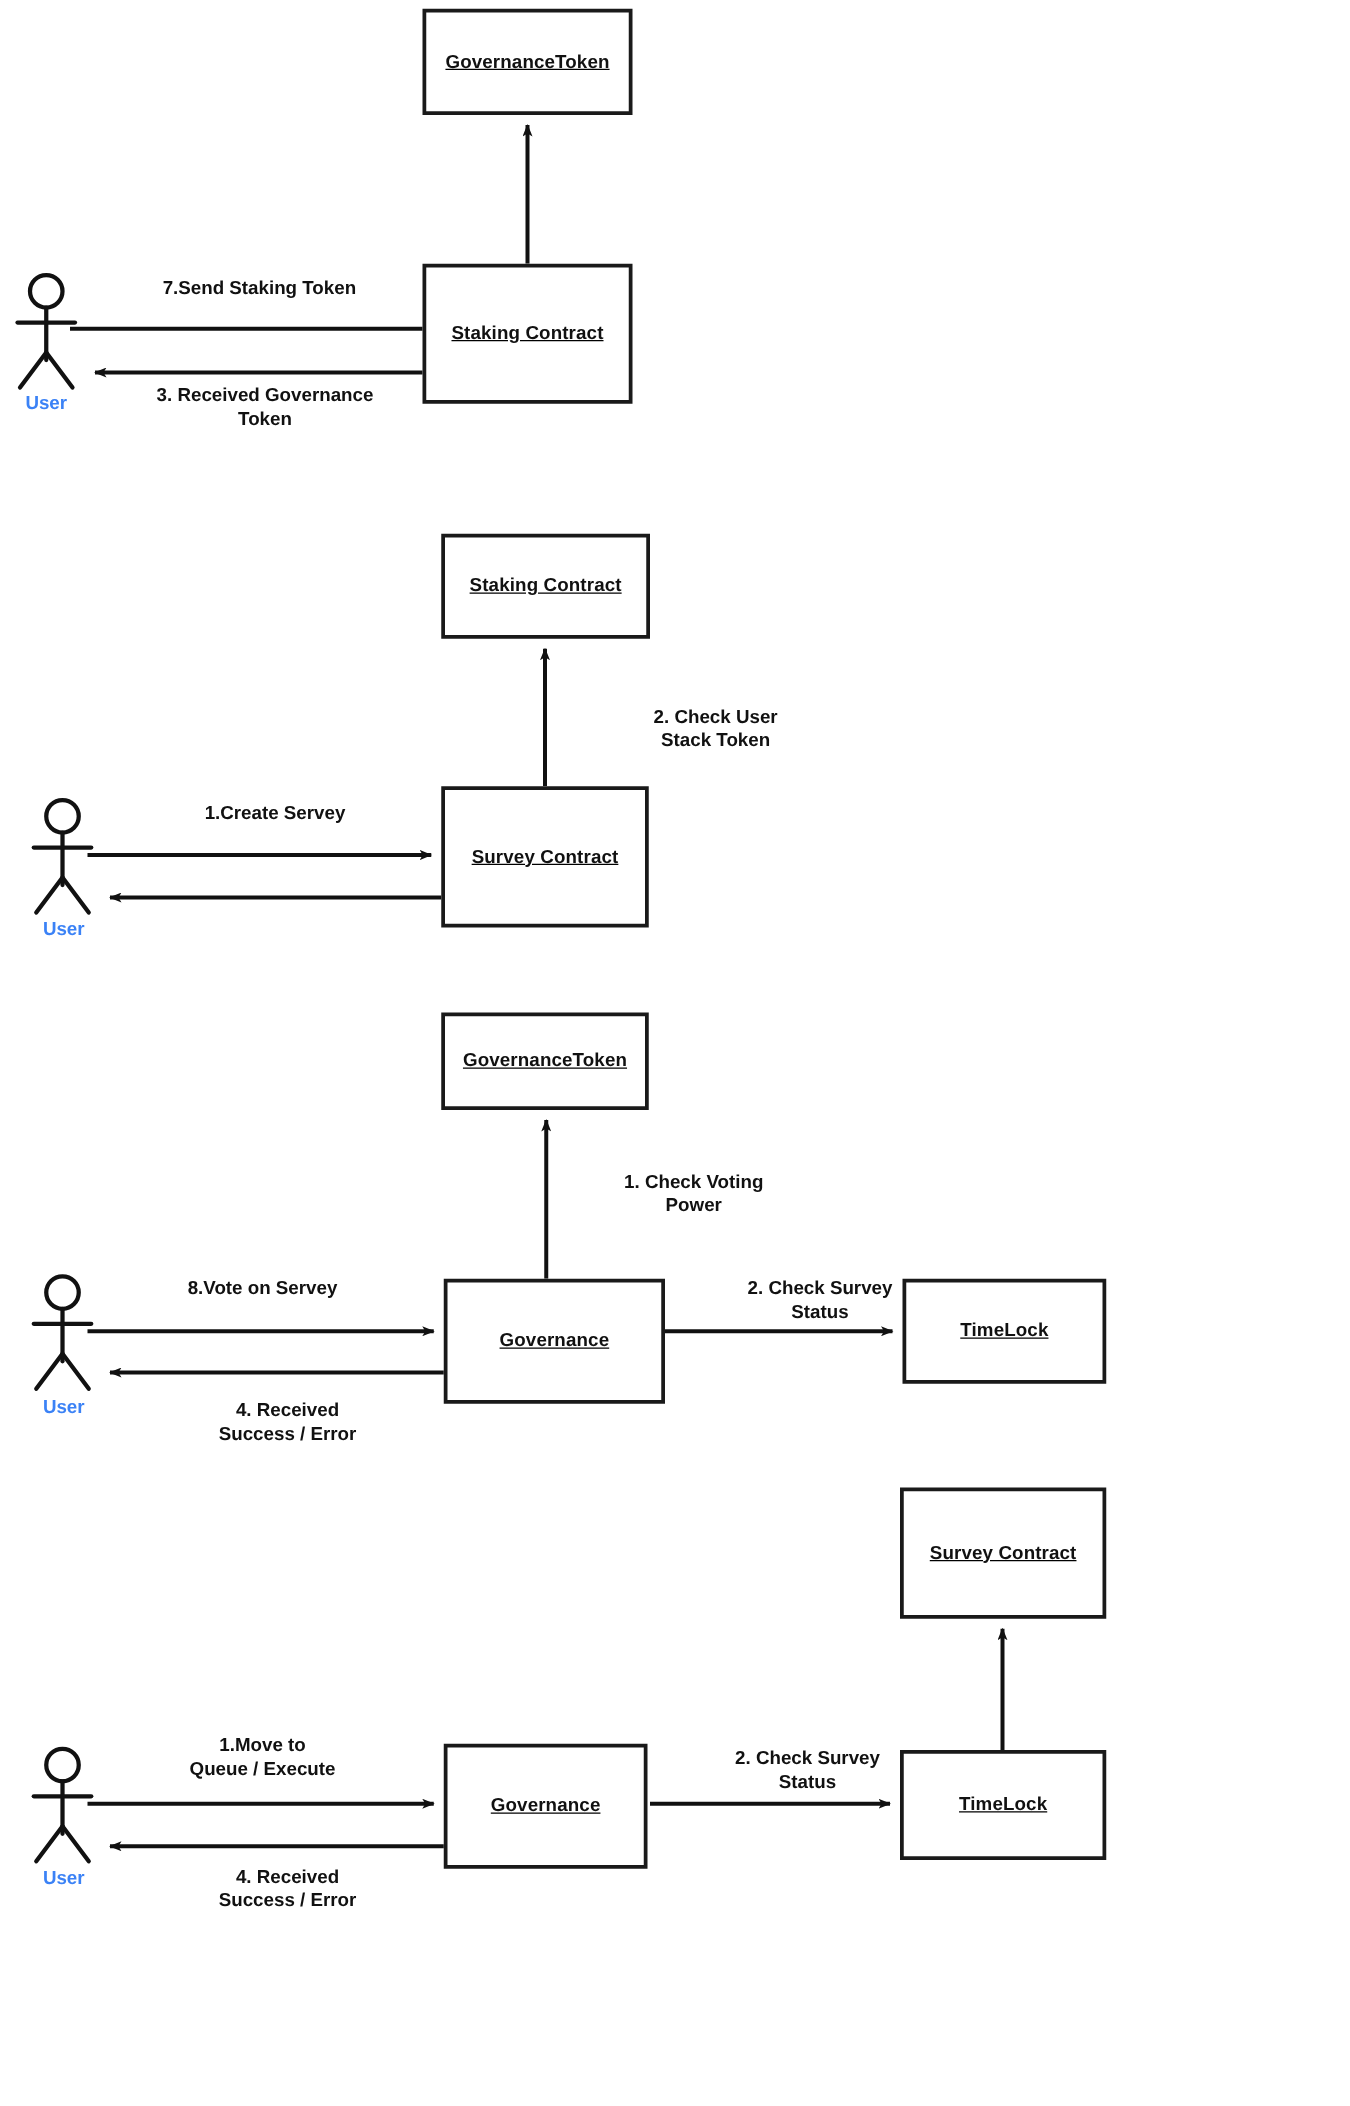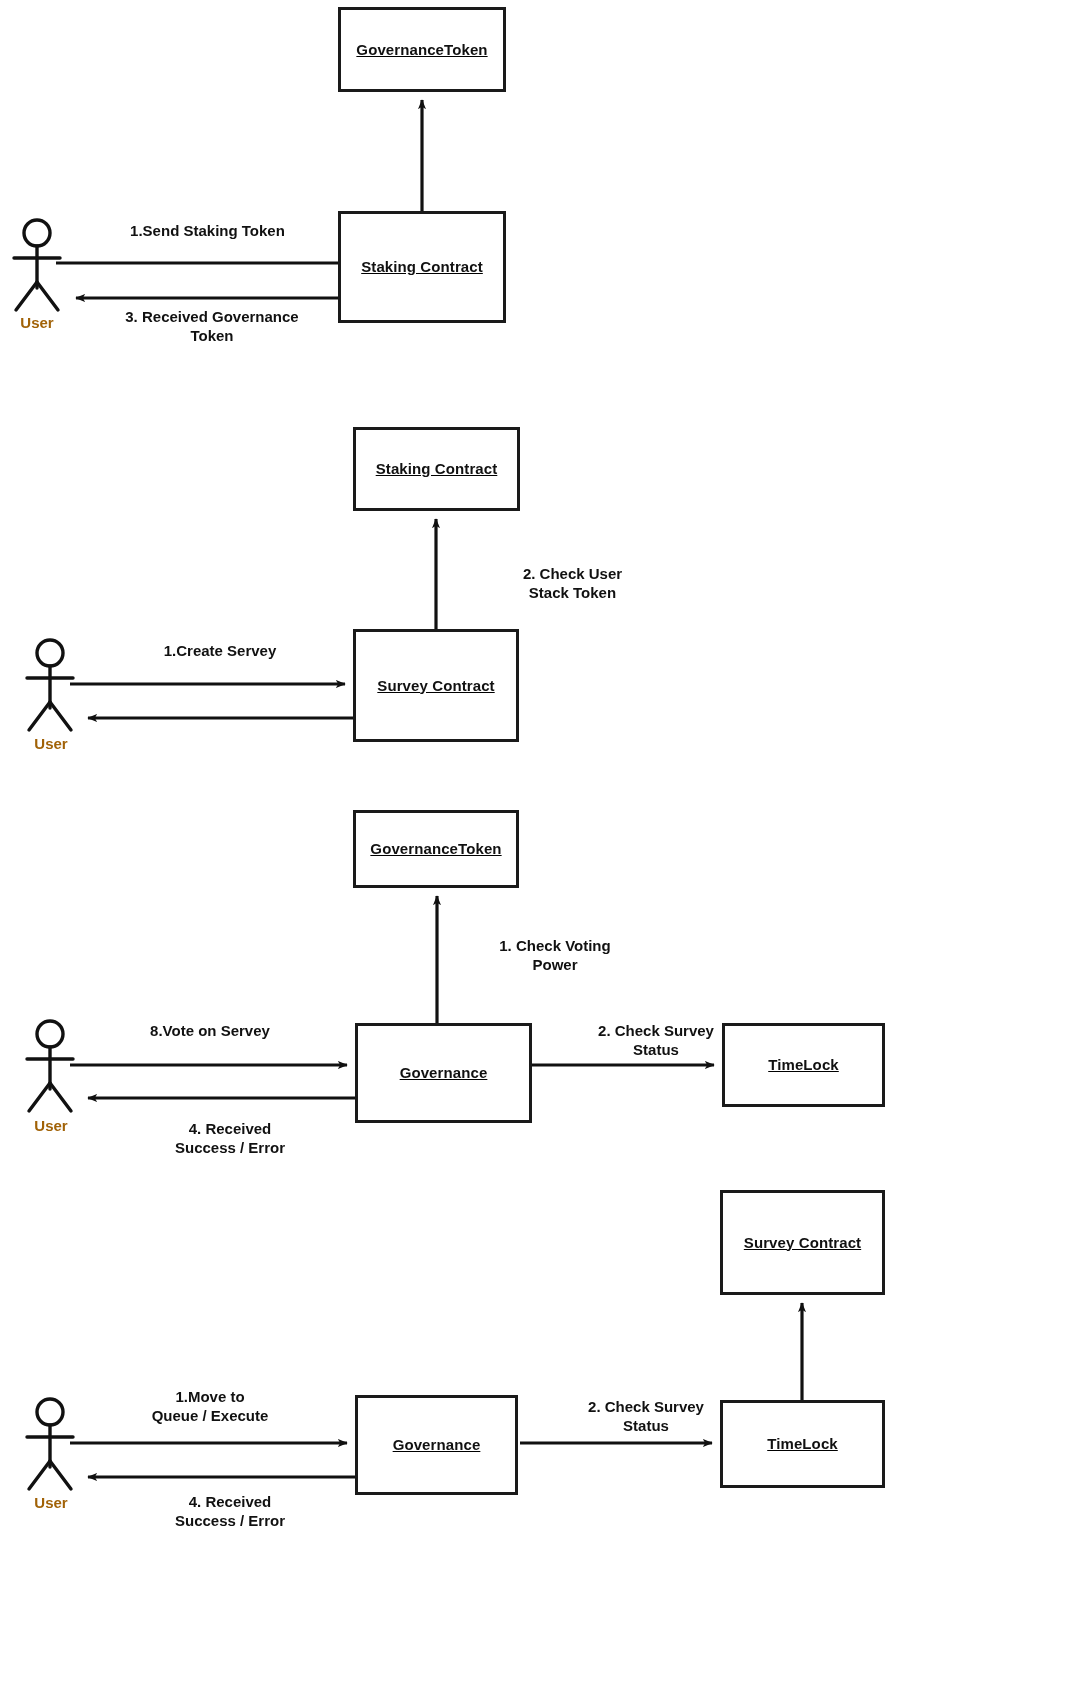--- a/index.html
+++ b/index.html
@@ -39,21 +39,21 @@
     font-weight: bold;
     color: #111111;
     text-align: center;
     line-height: 1.25;
     white-space: pre-line;
   }
   .actor-label {
     position: absolute;
     font-size: 15px;
     font-weight: bold;
-    color: #a16207;
+    color: #3b82f6;
     text-align: center;
   }
   svg.wires {
     position: absolute;
     left: 0;
     top: 0;
     width: 1080px;
     height: 1685px;
     pointer-events: none;
   }
@@ -137,21 +137,21 @@
   <div class="box" style="left:338px; top:7px; width:168px; height:85px;">
     <span class="box-label">GovernanceToken</span>
   </div>
 
   <div class="box" style="left:338px; top:211px; width:168px; height:112px;">
     <span class="box-label">Staking Contract</span>
   </div>
 
   <div class="actor-label" style="left:2px; top:314px; width:70px;">User</div>
 
-  <div class="edge-label" style="left:110px; top:222px; width:195px;">1.Send Staking Token</div>
+  <div class="edge-label" style="left:110px; top:222px; width:195px;">7.Send Staking Token</div>
 
   <div class="edge-label" style="left:112px; top:308px; width:200px;">3. Received Governance
 Token</div>
 
   <div class="box" style="left:353px; top:427px; width:167px; height:84px;">
     <span class="box-label">Staking Contract</span>
   </div>
 
   <div class="box" style="left:353px; top:629px; width:166px; height:113px;">
     <span class="box-label">Survey Contract</span>

